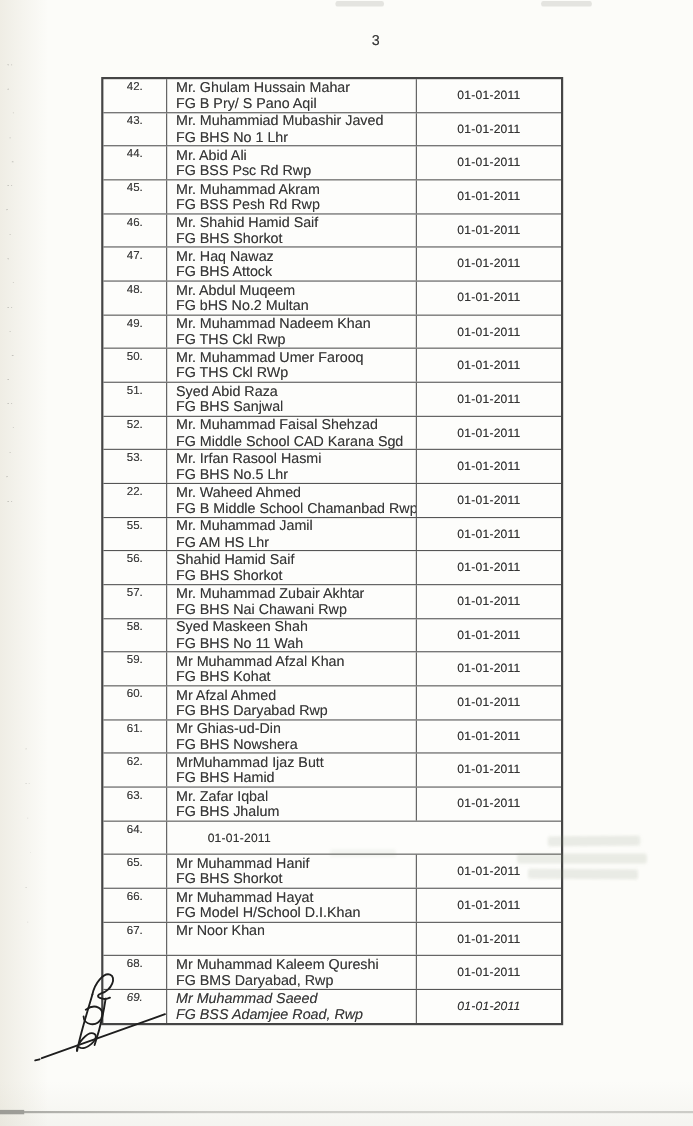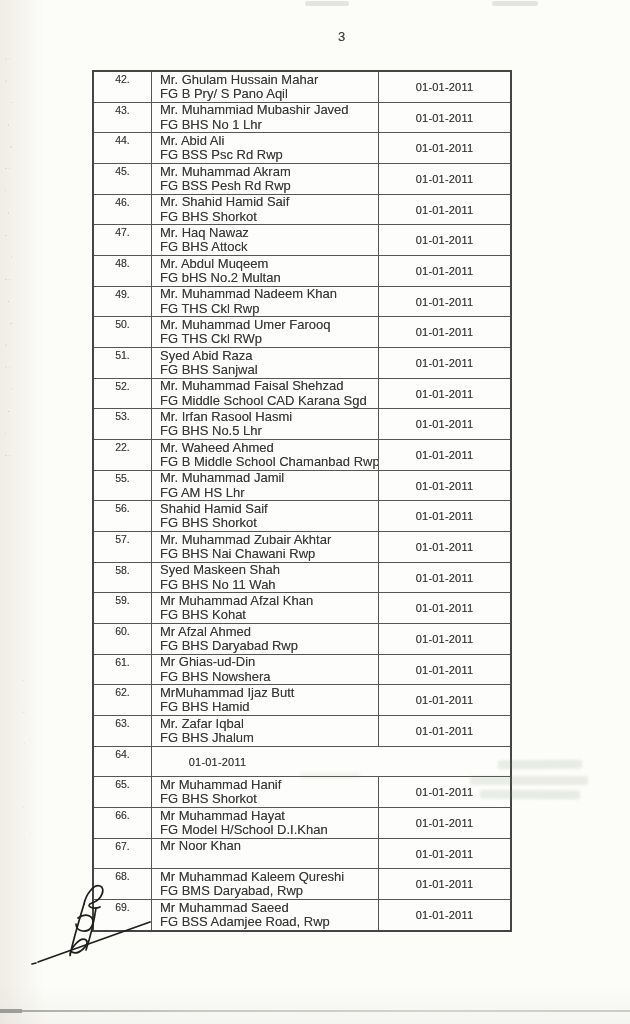--- a/index.html
+++ b/index.html
@@ -27,21 +27,21 @@
     box-sizing:border-box;
     border:2px solid #454545;
     display:flex;flex-direction:column;
     background:rgba(255,255,255,0.4);
   }
   .row{
     flex:1;display:flex;min-height:0;
     border-bottom:1px solid #565656;
     box-sizing:border-box;
   }
-  .row:last-child{border-bottom:none;}
+  .row:last-child{border-bottom:none;font-style:italic;}
   .cell{box-sizing:border-box;}
   .cell.sn{
     width:58px;flex:0 0 58px;
     border-right:1px solid #565656;
     text-align:center;
     font-size:10.5px;line-height:13px;padding-top:1px;
     color:#3b3b3b;
   }
   .cell.ns{
     flex:1;min-width:0;

